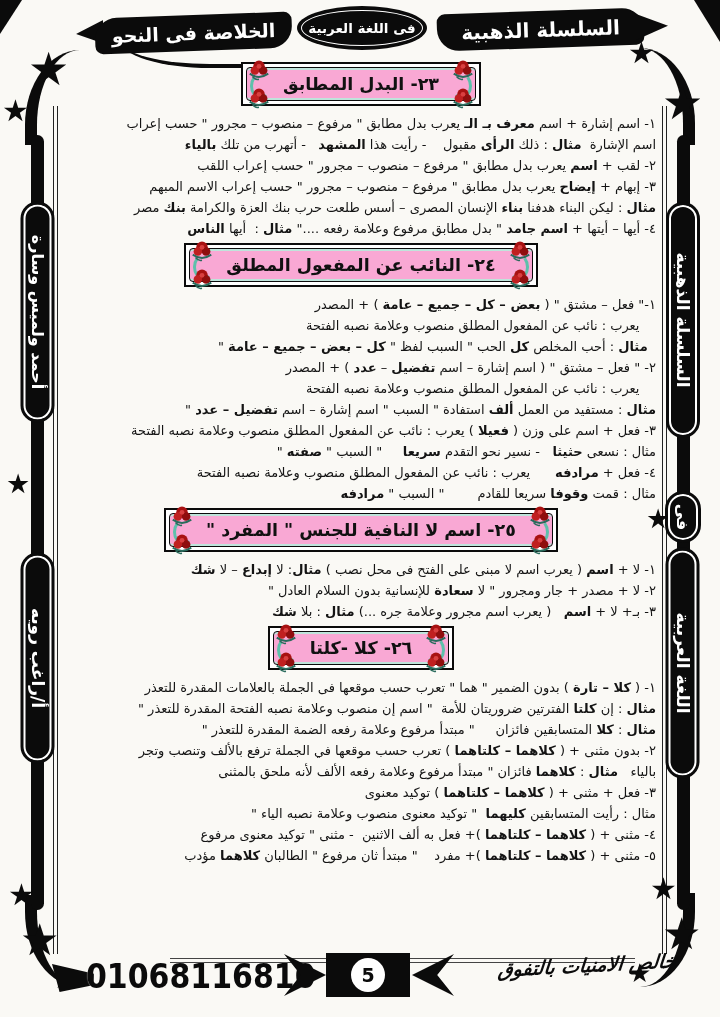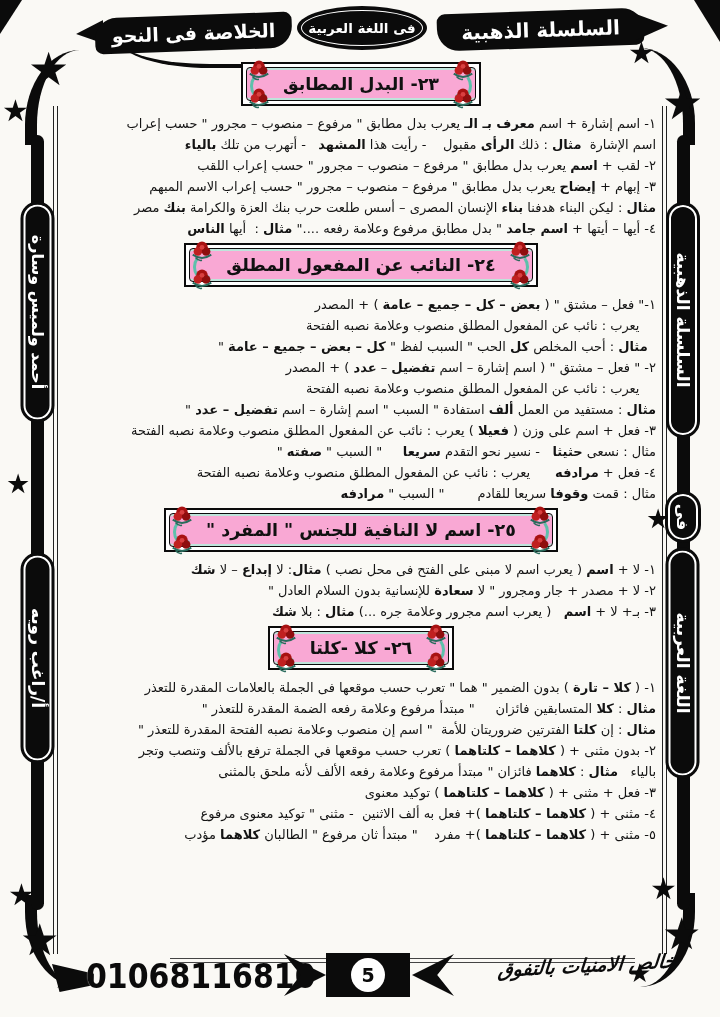--- a/index.html
+++ b/index.html
@@ -335,25 +335,26 @@
                   <path d="M6 20 q3 4 7 3" stroke="#2a6b5c" stroke-width="1.6" fill="none"></path>
                 </svg></span>
             <span class="mint-arc l"></span>
             <span class="mint-arc r"></span>
             <span class="sec-title">٢٦- كلا -كلتا</span>
           </div>
         </div>
       </div>
       <div class="sec-body">
           <div class="line"><span>١- ( </span><span class="b">كلا – تارة</span><span> ) بدون الضمير " هما " تعرب حسب موقعها فى الجملة بالعلامات المقدرة للتعذر</span></div>
+          <div class="line"><span></span><span class="b">مثال</span><span> : إن </span><span class="b">كلتا</span><span> الفترتين ضروريتان للأمة  " اسم إن منصوب وعلامة نصبه الفتحة المقدرة للتعذر "</span></div>
           <div class="line"><span></span><span class="b">مثال</span><span> : </span><span class="b">كلا</span><span> المتسابقين فائزان     " مبتدأ مرفوع وعلامة رفعه الضمة المقدرة للتعذر "</span></div>
-          <div class="line"><span></span><span class="b">مثال</span><span> : إن </span><span class="b">كلتا</span><span> الفترتين ضروريتان للأمة  " اسم إن منصوب وعلامة نصبه الفتحة المقدرة للتعذر "</span></div>
           <div class="line"><span>٢- بدون مثنى + ( </span><span class="b">كلاهما – كلتاهما</span><span> ) تعرب حسب موقعها في الجملة ترفع بالألف وتنصب وتجر</span></div>
           <div class="line"><span>بالياء   </span><span class="b">مثال</span><span> : </span><span class="b">كلاهما</span><span> فائزان " مبتدأ مرفوع وعلامة رفعه الألف لأنه ملحق بالمثنى</span></div>
           <div class="line"><span>٣- فعل + مثنى + ( </span><span class="b">كلاهما – كلتاهما</span><span> ) توكيد معنوى</span></div>
+          <div class="line"><span>مثال : رأيت المتسابقين </span><span class="b">كليهما</span><span>  " توكيد معنوى منصوب وعلامة نصبه الياء "</span></div>
           <div class="line"><span>٤- مثنى + ( </span><span class="b">كلاهما – كلتاهما</span><span> )+ فعل به ألف الاثنين  - مثنى " توكيد معنوى مرفوع</span></div>
           <div class="line"><span>٥- مثنى + ( </span><span class="b">كلاهما – كلتاهما</span><span> )+ مفرد    " مبتدأ ثان مرفوع " الطالبان </span><span class="b">كلاهما</span><span> مؤدب</span></div>
         </div>
     </section>
 
   </div>
 
   <div class="footer">
     <div class="footer-dline"></div>
     <div class="phone-tail"></div>

